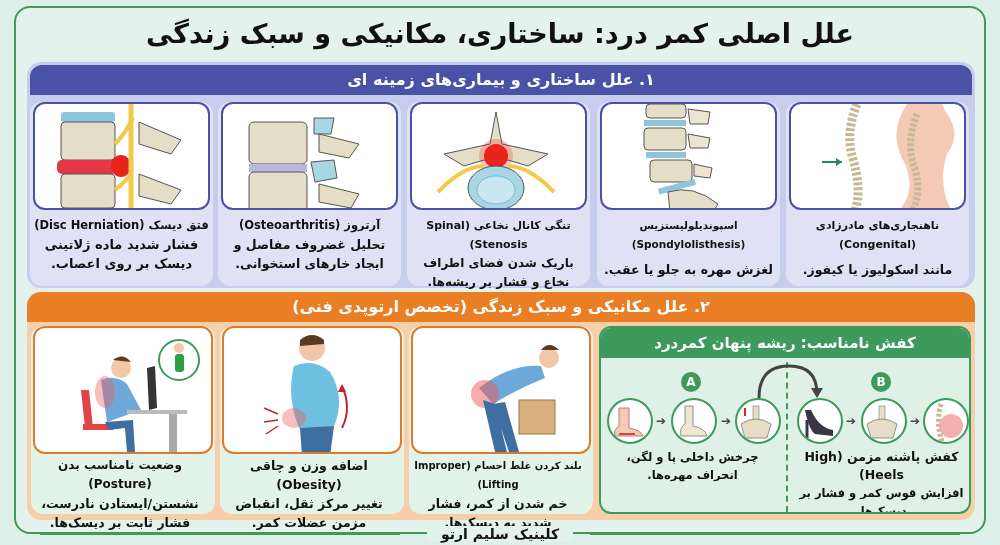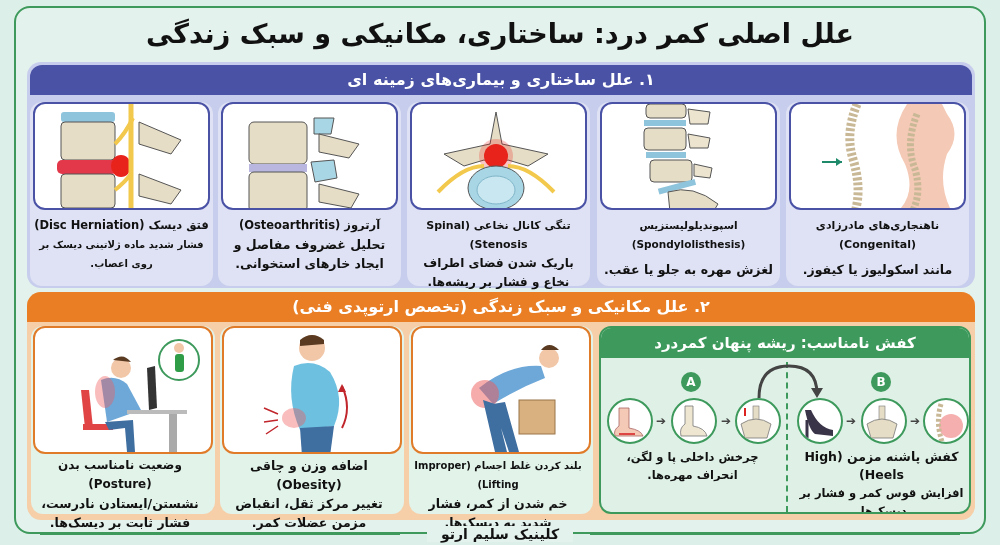--- a/index.html
+++ b/index.html
@@ -186,21 +186,21 @@
         <rect x="26" y="56" width="60" height="14" rx="5" fill="#e2384a"></rect>
         <ellipse cx="90" cy="62" rx="10" ry="11" fill="#e8231b"></ellipse>
         <rect x="30" y="70" width="54" height="34" rx="4" fill="#e6ddc6" stroke="#555" stroke-width="1"></rect>
         <path d="M100 0 L100 108" stroke="#f2c94c" stroke-width="5"></path>
         <path d="M84 40 Q94 30 102 14 M84 86 Q94 78 100 70" stroke="#f2c94c" stroke-width="4" fill="none"></path>
         <path d="M108 18 L150 36 L140 50 L108 40 Z M108 70 L150 86 L140 100 L108 92 Z" fill="#e6ddc6" stroke="#555" stroke-width="1"></path>
       </svg>
     </div>
     <div class="txt">
       <div>فتق دیسک (Disc Herniation)</div>
-      <div style="font-size:10px">فشار شدید ماده ژلاتینی دیسک بر روی اعصاب.</div>
+      <div style="font-size:13px">فشار شدید ماده ژلاتینی دیسک بر روی اعصاب.</div>
     </div>
   </div>
 </div>
 
 <div class="sec2">
   <div class="sec2-header">۲. علل مکانیکی و سبک زندگی (تخصص ارتوپدی فنی)</div>
 
   <div class="shoes" style="left:auto;right:4px">
     <div class="shoes-header">کفش نامناسب: ریشه پنهان کمردرد</div>
     <div class="badge" style="left:270px;top:44px">B</div>

